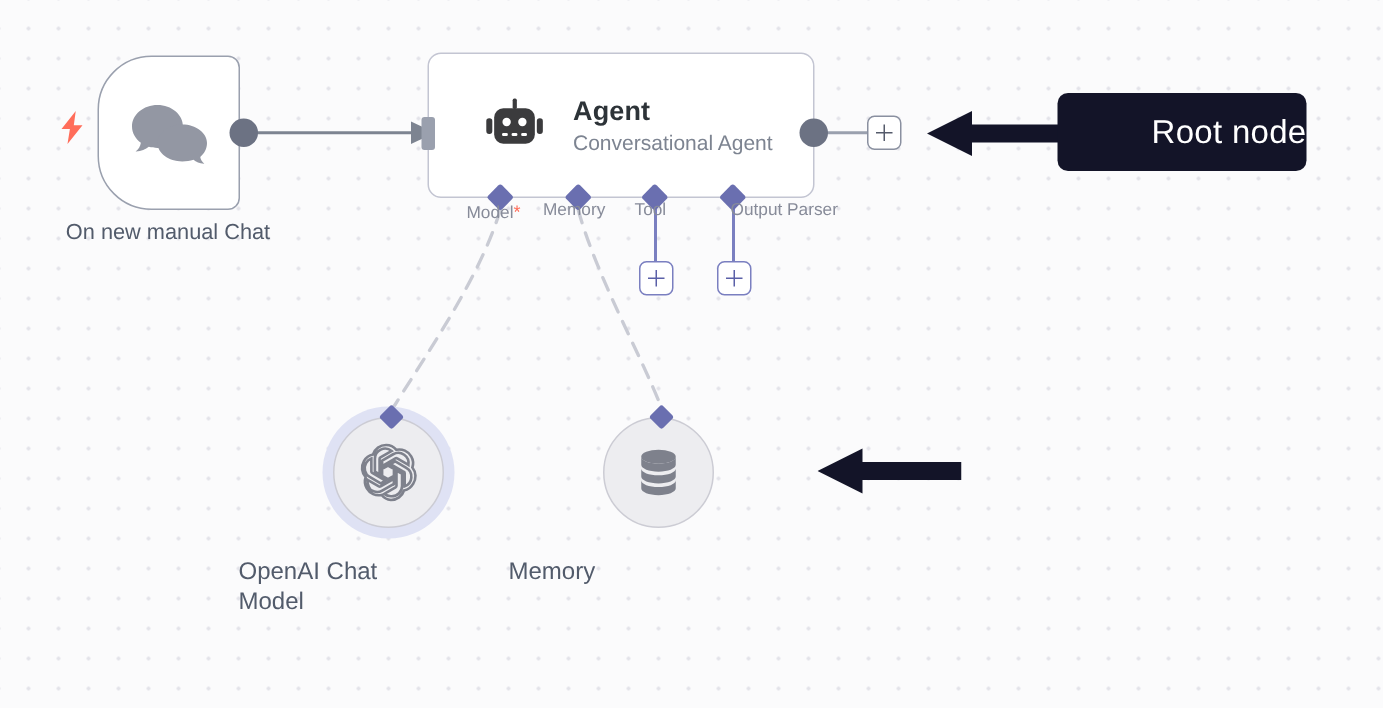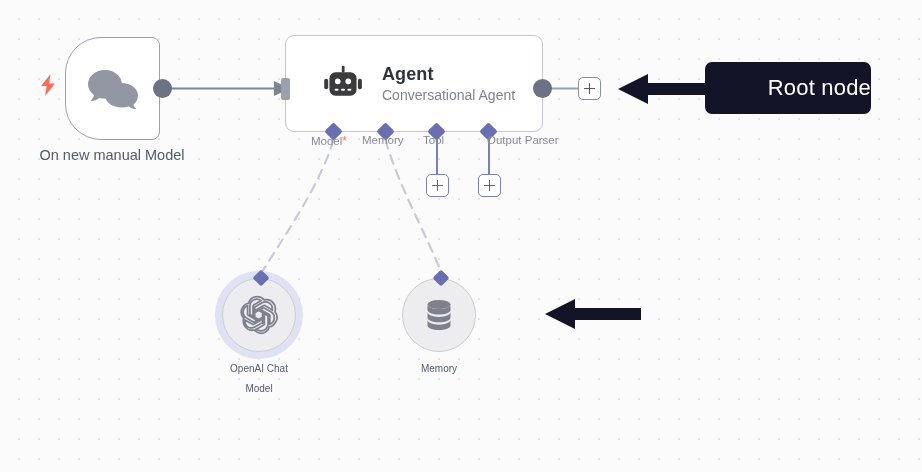--- a/index.html
+++ b/index.html
@@ -210,25 +210,24 @@
   }
   #subnode-openai { left: 222px; top: 278px; }
   #subnode-memory { left: 402px; top: 278px; }
 
   #diamond-openai-top { left: 255px; top: 272px; width: 12px; height: 12px; }
   #diamond-memory-top { left: 435px; top: 272px; width: 12px; height: 12px; }
 
   .subnode-label {
     position: absolute;
     width: 200px;
-    text-align: center;
-    font-size: 10px;
+    font-size: 16px;
     line-height: 20px;
     color: #525b6b;
-    top: 359px;
+    top: 372px;
   }
   #label-openai { left: 159px; }
   #label-memory-node { left: 339px; }
 
   
   .callout {
     position: absolute;
     background: #131428;
     border-radius: 7px;
     color: #ffffff;
@@ -275,21 +274,21 @@
     </svg>
   </div>
 
   <svg id="trigger-bolt" viewBox="0 0 16 22">
     <path d="M10.5 0 L1 12 L6.6 12 L5 22 L15 9.5 L9.2 9.5 Z" fill="#ff6d5a"></path>
   </svg>
 
   <div id="trigger-output-dot"></div>
 
   <div id="trigger-label">
-    <div>On new manual Model</div>
+    <div>On new manual Chat</div>
   </div>
 
   <div id="agent-node">
     <svg id="agent-robot-icon" viewBox="0 0 48 48">
       <rect x="22.6" y="3" width="3.2" height="8" rx="1.3" fill="#3b3b3d"></rect>
       <rect x="8.5" y="10.5" width="31" height="27" rx="7" fill="#3b3b3d"></rect>
       <rect x="2.5" y="18" width="4.6" height="12" rx="2.2" fill="#3b3b3d"></rect>
       <rect x="41" y="18" width="4.6" height="12" rx="2.2" fill="#3b3b3d"></rect>
       <circle cx="18" cy="21" r="3.2" fill="#ffffff"></circle>
       <circle cx="30" cy="21" r="3.2" fill="#ffffff"></circle>

